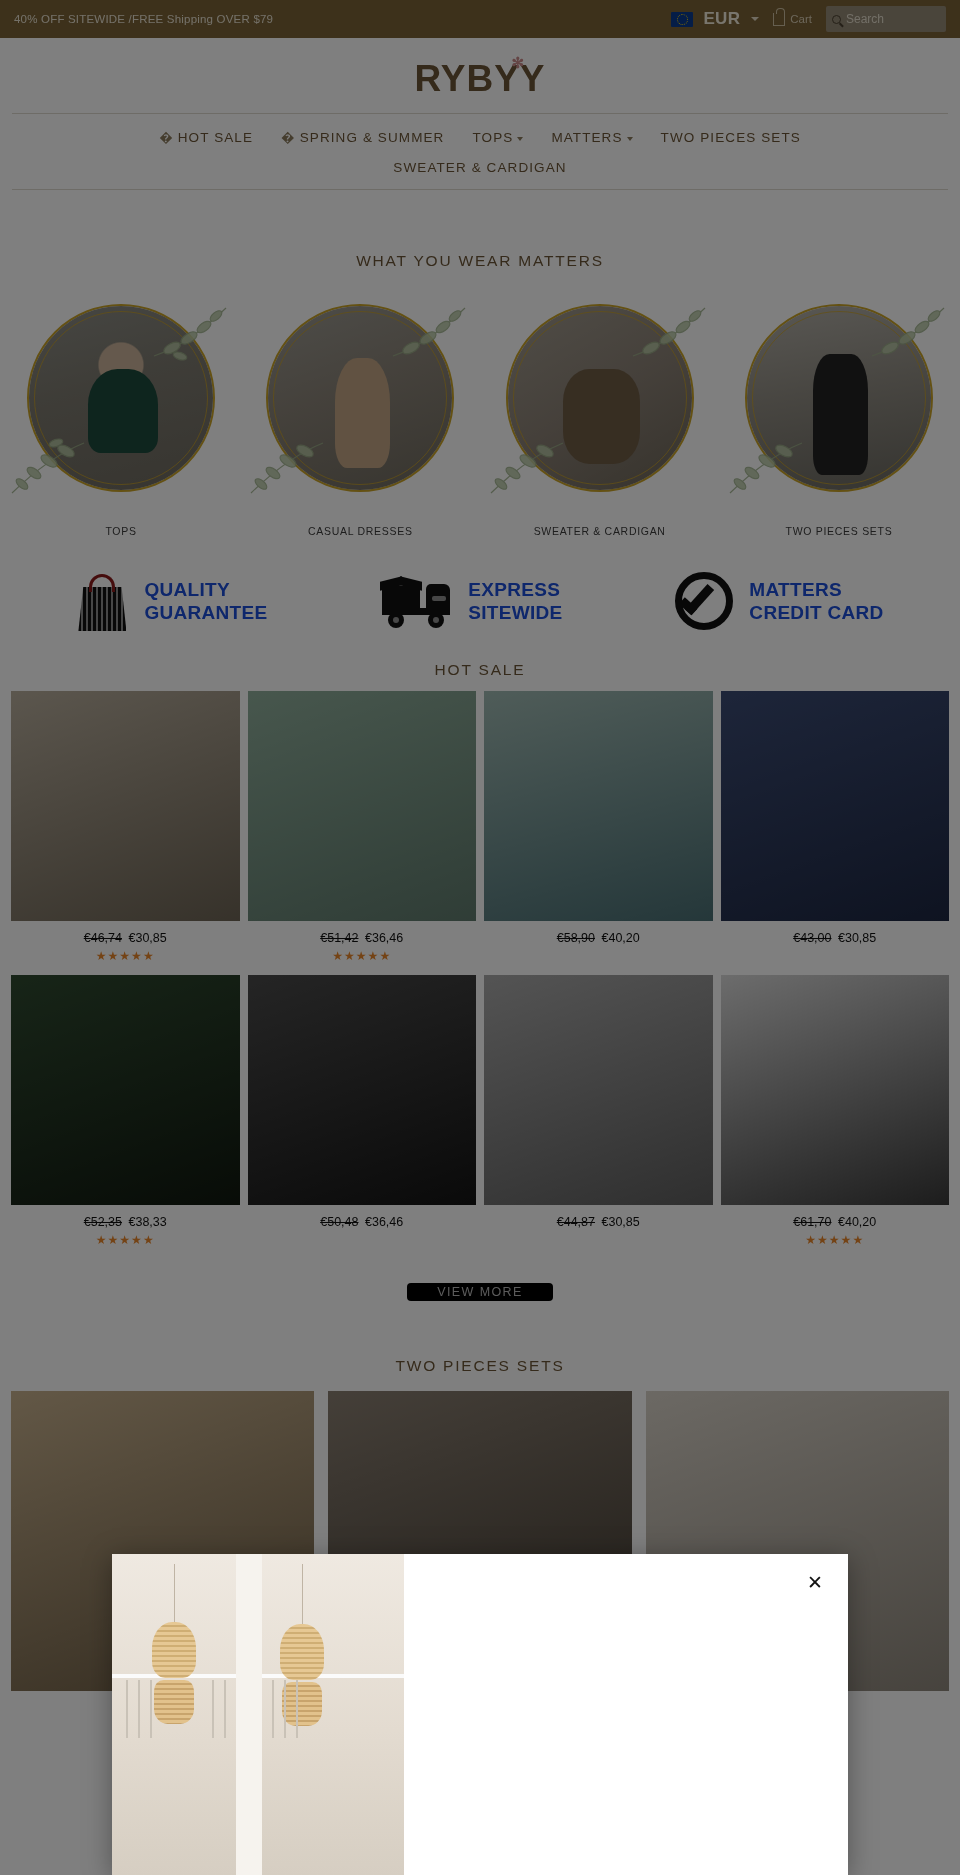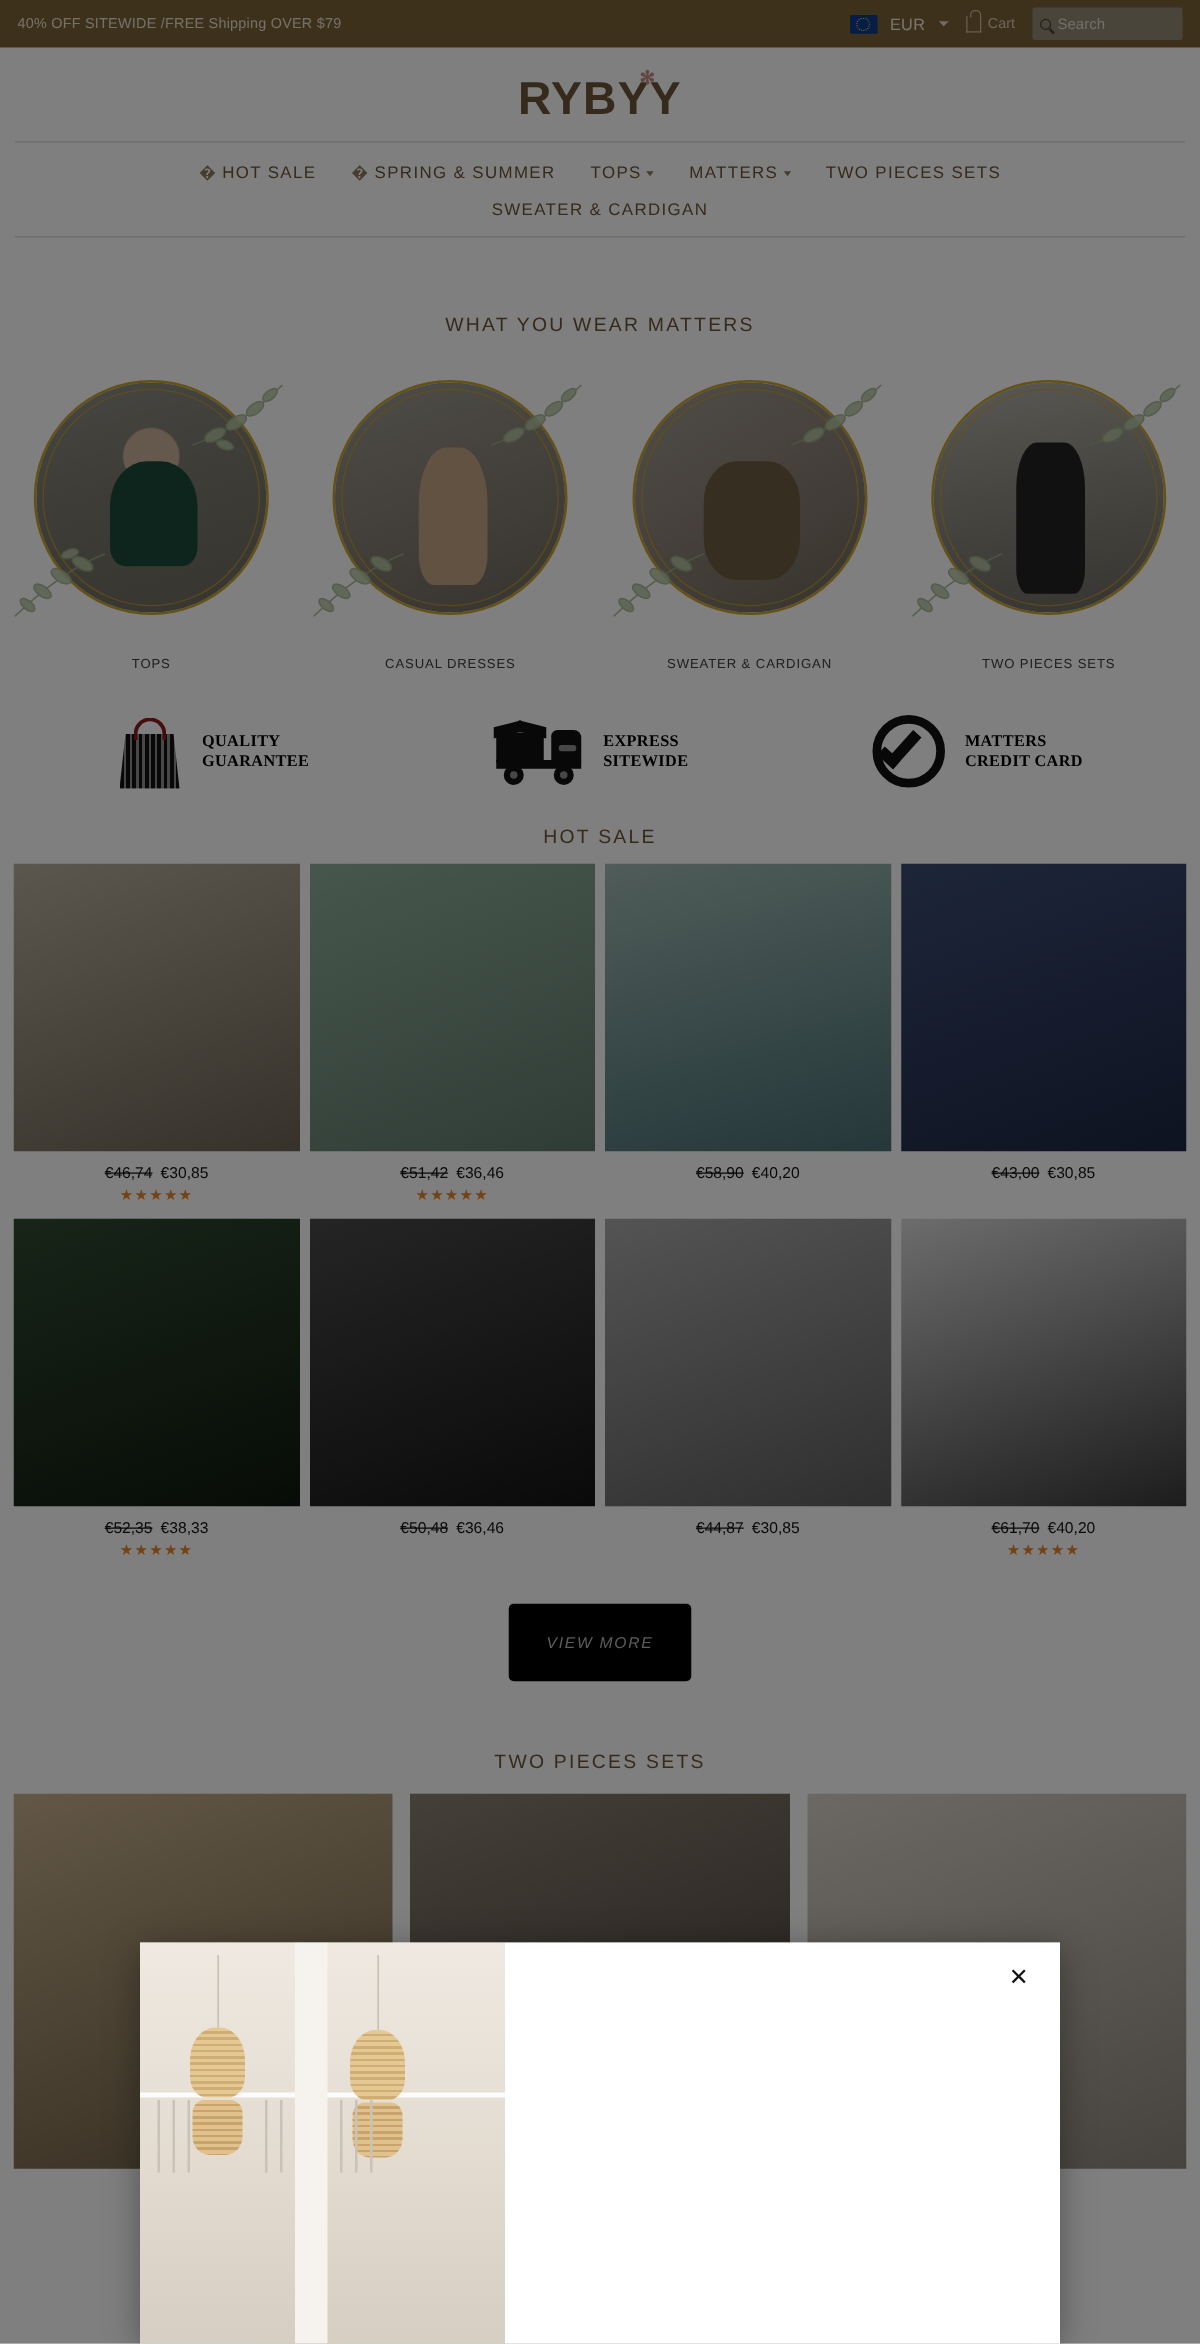--- a/index.html
+++ b/index.html
@@ -23,21 +23,21 @@
   .promo { font-size:11.5px; color:#e9e2d2; letter-spacing:.2px; white-space:nowrap; }
   .top-right { margin-left:auto; display:flex; align-items:center; gap:10px; }
   .flag {
     width:22px; height:15px; background:#0b3a8f; border-radius:1px;
     display:flex; align-items:center; justify-content:center; position:relative;
   }
   .flag::after {
     content:""; width:9px; height:9px; border-radius:50%;
     border:1.6px dotted #f5d20a;
   }
-  .cur { font-size:13px; color:#f3ecdd; font-weight:normal; letter-spacing:.3px; }
+  .cur { font-size:17px; color:#f3ecdd; font-weight:bold; letter-spacing:.3px; }
   .chev { width:0;height:0;border-left:4px solid transparent;border-right:4px solid transparent;border-top:4px solid #e3d9c4; margin-left:1px;}
   .cart-wrap { display:flex; align-items:center; gap:5px; margin-left:4px; }
   .cart-ico { width:12px; height:13px; border:1.4px solid #cdbfa1; border-top:none; position:relative; }
   .cart-ico::before{content:"";position:absolute;left:2px;top:-5px;width:7px;height:5px;border:1.4px solid #cdbfa1;border-bottom:none;border-radius:4px 4px 0 0;}
   .cart-txt { font-size:11.5px; color:#d9cdb4; }
   .search-box {
     width:120px; height:26px; background:#948a77; border-radius:2px;
     display:flex; align-items:center; padding:0 6px; gap:5px; margin-left:4px;
   }
   .mag { width:9px;height:9px;border:1.6px solid #4a4030;border-radius:50%;position:relative;flex:none;}
@@ -103,21 +103,21 @@
   .ph2{background:linear-gradient(160deg,#9c9a92 0%,#8a8378 45%,#6f6a5f 100%);}
   .ph2::before{content:"";position:absolute;left:36%;top:28%;width:30%;height:60%;background:#c2a584;border-radius:40% 40% 22% 22%;}
   .ph3{background:linear-gradient(150deg,#a09a8e 0%,#8b8176 50%,#6d6659 100%);}
   .ph3::before{content:"";position:absolute;left:30%;top:34%;width:42%;height:52%;background:#6e5c45;border-radius:34%;}
   .ph4{background:linear-gradient(170deg,#b3b0a8 0%,#918d84 45%,#6b6961 100%);}
   .ph4::before{content:"";position:absolute;left:36%;top:26%;width:30%;height:66%;background:#232323;border-radius:30% 30% 16% 16%;}
 
   
   .badges { display:flex; justify-content:space-around; align-items:center; padding:34px 20px 30px; }
   .badge { display:flex; align-items:center; gap:16px; }
-  .badge-txt { font-size:13px; font-weight:bold; color:#000000; line-height:1.22; letter-spacing:.3px;font-family:Liberation Serif, serif; }
+  .badge-txt { font-size:19px; font-weight:bold; color:#1d4ed8; line-height:1.22; letter-spacing:.3px; }
 
   .ico-bag { width:52px; height:60px; position:relative; flex:none; }
   .ico-bag .body {
     position:absolute; bottom:0; left:2px; width:48px; height:44px;
     background:repeating-linear-gradient(90deg,#111 0 3px,#8f8f8f 3px 5px);
     clip-path:polygon(10% 0,90% 0,100% 100%,0 100%);
   }
   .ico-bag .handle {
     position:absolute; top:3px; left:13px; width:26px; height:18px;
     border:3px solid #8b1a1a; border-bottom:none; border-radius:13px 13px 0 0;
@@ -157,23 +157,22 @@
   .p6{background:linear-gradient(160deg,#4a4a4a,#141414);}
   .p7{background:linear-gradient(160deg,#a8a8a8,#5e5e5e);}
   .p8{background:linear-gradient(160deg,#d9d9d9,#3a3a3a);}
   .t1{background:linear-gradient(160deg,#c6b08d,#6a5a42);}
   .t2{background:linear-gradient(160deg,#8a7f72,#3c352c);}
   .t3{background:linear-gradient(160deg,#d8d2c8,#8e877c);}
 
   .viewmore-wrap { display:flex; justify-content:center; margin-top:36px; }
   .viewmore {
     background:#000; color:#b9b9b9; border:none; border-radius:4px;
-    padding:24px 30px; font-size:12.5px; letter-spacing:1.4px; cursor:pointer;
+    padding:2px 30px; font-size:12.5px; letter-spacing:1.4px; cursor:pointer;
     font-family:"Liberation Sans", sans-serif;
-    font-style:italic;
   }
 
   .two-grid { display:flex; gap:14px; padding:0 11px; margin-top:16px; }
   .two-card { width:1px; flex:1 1 0; height:300px; }
 
   
   .modal {
     position:absolute; left:112px; top:1554px; width:736px; height:321px;
     background:#fff; z-index:60; display:flex; overflow:hidden;
     box-shadow:0 4px 26px rgba(0,0,0,.35);

